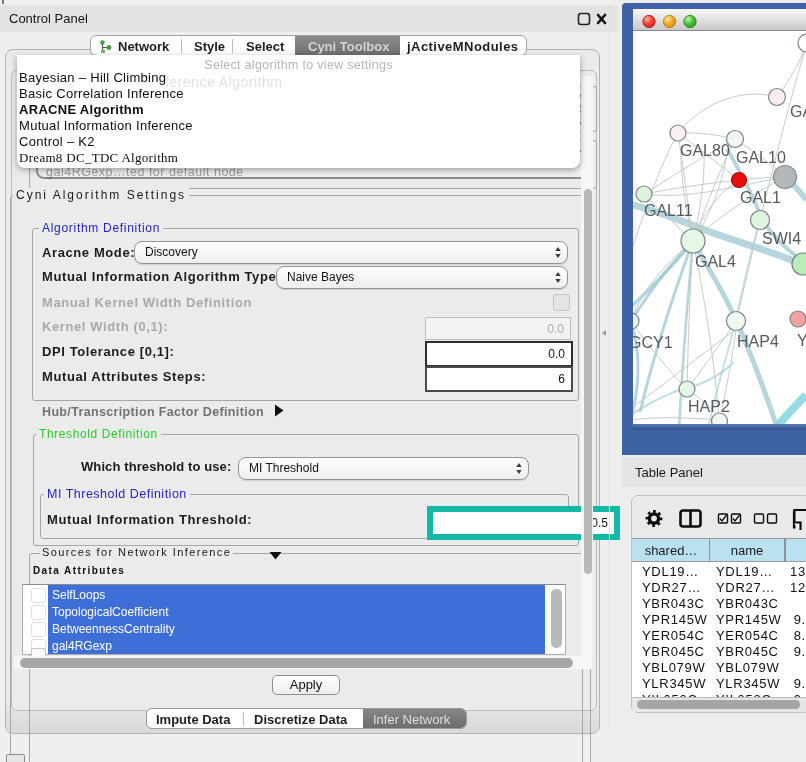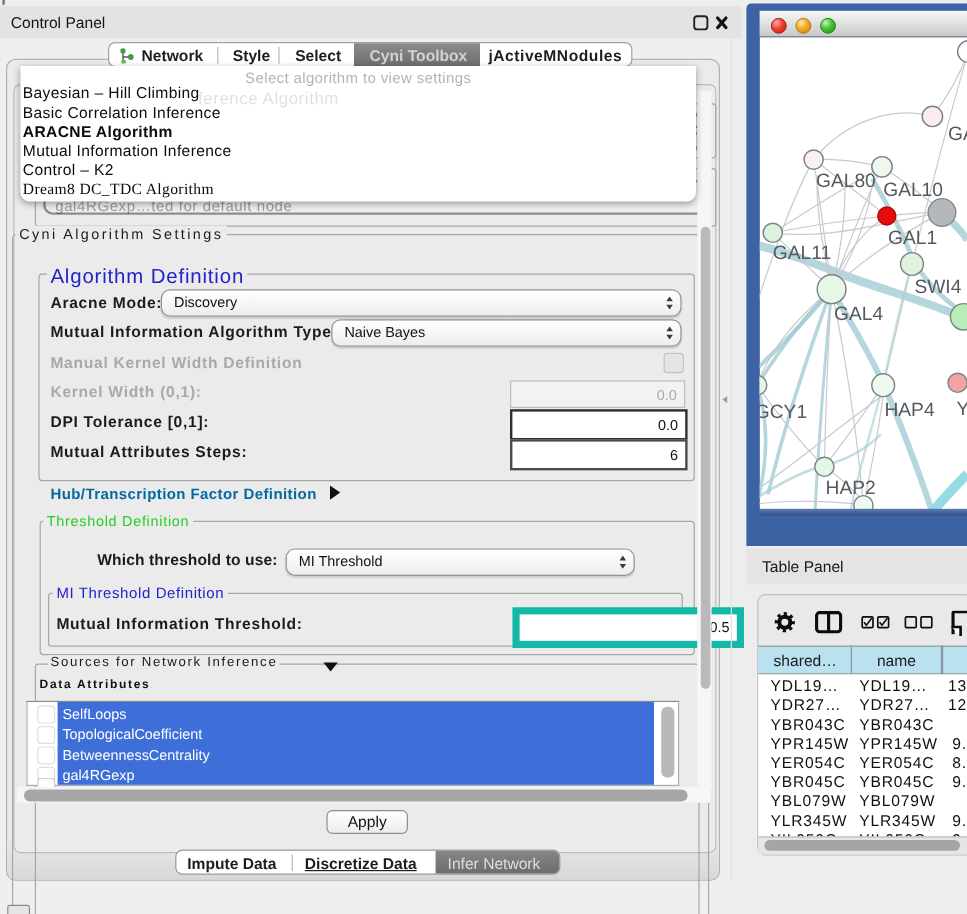--- a/index.html
+++ b/index.html
@@ -61,21 +61,21 @@
     </div>
   <div class="gbox" style="left:29px;top:140px;width:566px;height:47px;"></div>
   <div class="abs" style="left:36px;top:150px;width:554px;height:29px;border:2px solid #8e8e8e;border-radius:8px;background:#efefef;box-sizing:border-box;">
       <span style="position:absolute;left:8px;top:13px;font-size:12.5px;color:rgba(40,40,40,0.42);letter-spacing:0.5px;">gal4RGexp…ted for default node</span>
     </div>
 
   <div class="gbox" style="left:10px;top:195px;width:579px;height:600px;border-radius:4px;"></div>
   <div class="gcap" style="left:13px;top:188px;color:#1c1c1c;letter-spacing:2px;">Cyni Algorithm Settings</div>
 
   <div class="gbox" style="left:32px;top:228px;width:545px;height:171px;"></div>
-  <div class="gcap" style="left:39px;top:221px;color:#2323cc;font-size:17px;letter-spacing:0.7px;">Algorithm Definition</div>
+  <div class="gcap" style="left:39px;top:221px;color:#2323cc;font-size:12px;letter-spacing:0.7px;">Algorithm Definition</div>
 
   <div class="lbl abs" style="left:42px;top:245px;">Aracne Mode:</div>
   <div class="combo" style="left:134px;top:241px;width:432px;">
     <span class="tx">Discovery</span>
     <svg class="arr" viewBox="0 0 6 11">
         <path d="M3 0 L5.7 4 L0.3 4 Z" fill="#3a3a3a"></path>
         <path d="M3 11 L5.7 7 L0.3 7 Z" fill="#3a3a3a"></path>
       </svg>
   </div>
 
@@ -99,21 +99,21 @@
   <div class="lbl abs" style="left:42px;top:344px;">DPI Tolerance [0,1]:</div>
   <div class="field" style="left:425px;top:341px;width:144px;height:22px;border:2px solid #2e2e2e;">
       <span class="fieldtx">0.0</span>
     </div>
 
   <div class="lbl abs" style="left:42px;top:369px;">Mutual Attributes Steps:</div>
   <div class="field" style="left:425px;top:366px;width:144px;height:22px;border:2px solid #4a4a4a;">
       <span class="fieldtx">6</span>
     </div>
 
-  <div class="abs" style="left:42px;top:405px;font-size:12.5px;font-weight:bold;color:#0369a1;letter-spacing:0.35px;">Hub/Transcription Factor Definition</div>
+  <div class="abs" style="left:42px;top:405px;font-size:12.5px;font-weight:bold;color:#737373;letter-spacing:0.35px;">Hub/Transcription Factor Definition</div>
   <svg class="abs" style="left:273px;top:403px;" width="12" height="15" viewBox="0 0 12 15">
       <path d="M2 1.5 L10.5 7.5 L2 13.5 Z" fill="#111"></path>
     </svg>
 
   <div class="gbox" style="left:33px;top:434px;width:544px;height:110px;"></div>
   <div class="gcap" style="left:36px;top:427px;color:#27ce27;letter-spacing:0.6px;">Threshold Definition</div>
 
   <div class="lbl abs" style="left:81px;top:459px;letter-spacing:0.1px;">Which threshold to use:</div>
   <div class="combo" style="left:238px;top:457px;width:289px;">
     <span class="tx">MI Threshold</span>
@@ -151,21 +151,21 @@
   <div class="abs" style="left:20px;top:658px;width:553px;height:10px;background:#a6a6a6;border-radius:5px;"></div>
 
   <div class="abs" style="left:581px;top:76px;width:12px;height:580px;background:#f6f6f6;"></div>
   <div class="abs" style="left:584px;top:189px;width:8px;height:385px;background:#b9b9b9;border-radius:4px;"></div>
 
   <div class="abs" style="left:272px;top:675px;width:68px;height:20px;background:linear-gradient(#ffffff,#ececec);border:1px solid #8f8f8f;border-radius:5px;box-sizing:border-box;text-align:center;font-size:13px;color:#111;line-height:18px;">Apply</div>
 
   <div class="abs" style="left:146px;top:708px;width:321px;height:21px;background:#fff;border:1px solid #999;border-radius:6px;box-sizing:border-box;font-size:13px;font-weight:bold;color:#1d1d1d;">
     <span class="abs" style="left:9px;top:3px;">Impute Data</span>
     <div class="abs" style="left:96px;top:3px;width:1px;height:14px;background:#b9b9b9;"></div>
-    <span class="abs" style="left:107px;top:3px;text-decoration:underline;">Discretize Data</span>
+    <span class="abs" style="left:107px;top:3px;">Discretize Data</span>
     <div class="abs" style="left:216px;top:0;width:103px;height:19px;background:linear-gradient(#868686,#6d6d6d);border-radius:0 5px 5px 0;"></div>
     <span class="abs" style="left:226px;top:3px;color:#dedede;font-weight:normal;">Infer Network</span>
   </div>
 
   <div class="abs" style="left:609px;top:32px;width:1px;height:702px;background:#e0e0e0;"></div>
   <svg class="abs" style="left:601px;top:329px;" width="6" height="8" viewBox="0 0 6 8">
       <path d="M5 1 L1 4 L5 7 Z" fill="#9a9a9a"></path>
     </svg>
 </div>
 

